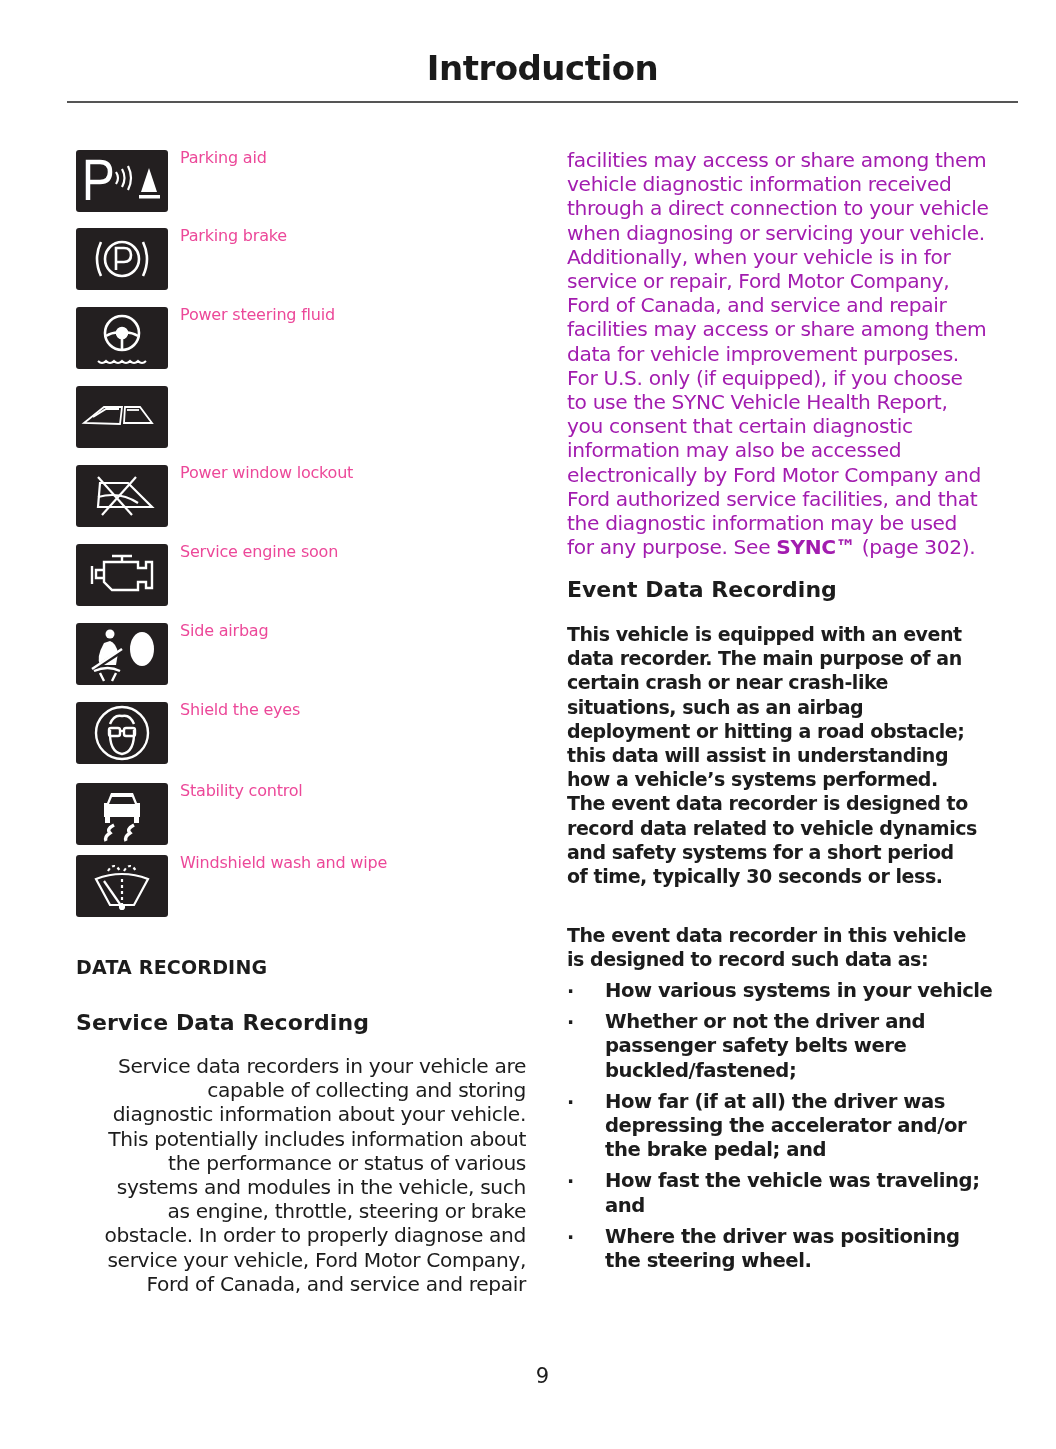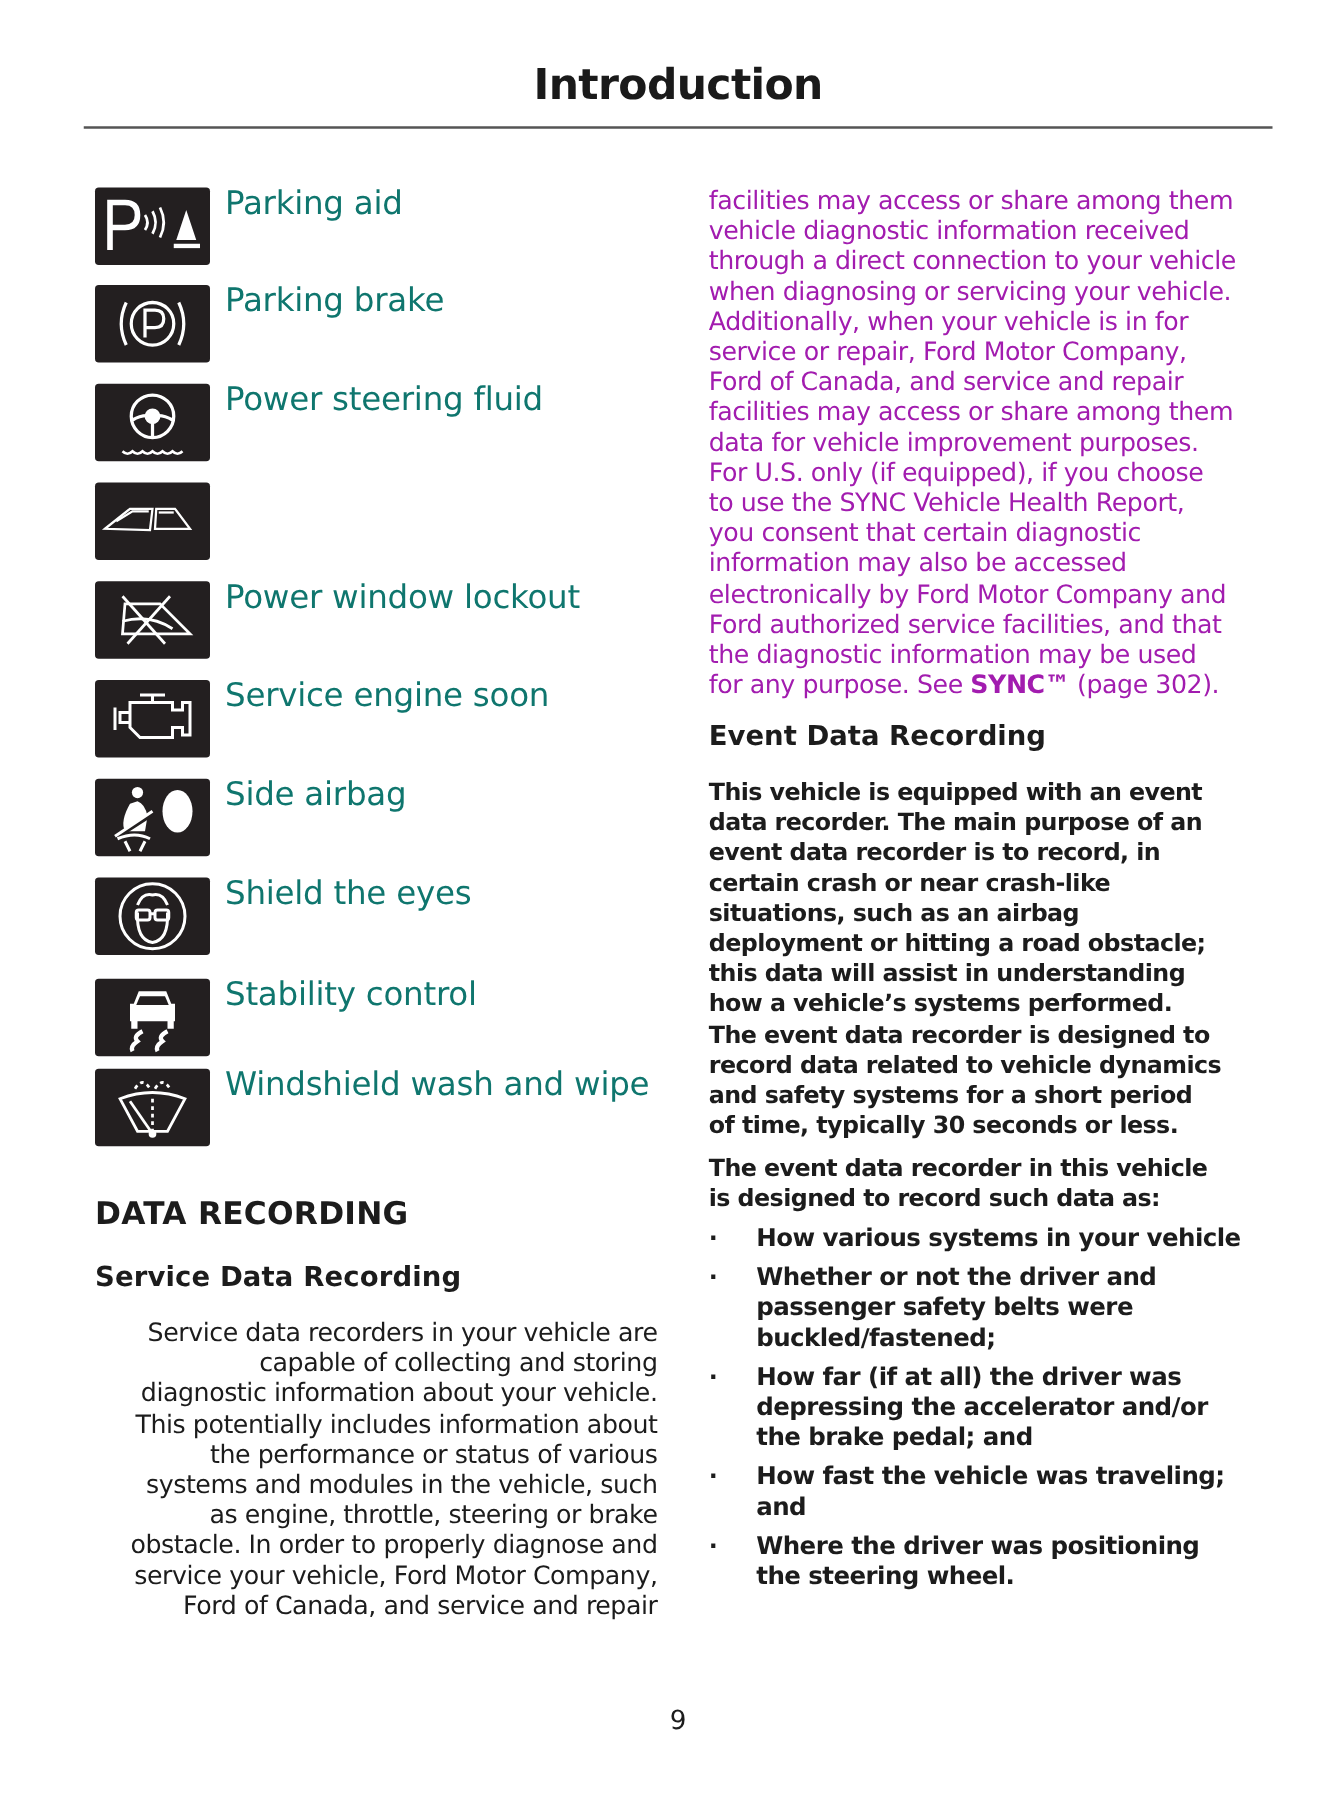--- a/index.html
+++ b/index.html
@@ -20,26 +20,26 @@
   
   .symbol-list { position: absolute; left: 76px; top: 150px; width: 440px; }
   .symbol-row { position: absolute; left: 0; width: 440px; height: 62px; }
   .symbol-icon {
     position: absolute; left: 0; top: 0; width: 92px; height: 62px;
     background: #231f20; border-radius: 3px;
   }
   .symbol-icon svg { width: 92px; height: 62px; display: block; }
   .symbol-label {
     position: absolute; left: 104px; top: -2px;
-    font-size: 26px; color: #0f766e; letter-spacing: -0.2px;
+    font-size: 16px; color: #ec4899; letter-spacing: -0.2px;
     white-space: nowrap;
   }
   .h-section {
     position: absolute; left: 76px; top: 956px;
-    font-size: 25px; font-weight: bold; letter-spacing: 0.2px; color: #1c1c1c;
+    font-size: 19px; font-weight: bold; letter-spacing: 0.2px; color: #1c1c1c;
   }
   .h-sub-left {
     position: absolute; left: 76px; top: 1010px;
     font-size: 22px; font-weight: bold; color: #1c1c1c; letter-spacing: 0.1px;
   }
   .body-left {
     position: absolute; left: 76px; top: 1054px; width: 450px;
     font-size: 20.2px; line-height: 24.2px; color: #1c1c1c; letter-spacing: -0.35px; text-align: right;
   }
   .body-left span, .body-right span, .bold-par span { display: block; white-space: nowrap; }
@@ -248,21 +248,20 @@
   <span>Ford authorized service facilities, and that</span>
   <span>the diagnostic information may be used</span>
   <span><i style="font-style:normal">for any purpose.  See </i><b>SYNC™</b><i style="font-style:normal"> (page 302).</i></span>
 </div>
 
 <div class="h-sub-right">Event Data Recording</div>
 
 <div class="bold-par" style="top:622px">
   <span>This vehicle is equipped with an event</span>
   <span>data recorder. The main purpose of an</span>
-  <span>event data recorder is to record, in</span>
   <span>certain crash or near crash-like</span>
   <span>situations, such as an airbag</span>
   <span>deployment or hitting a road obstacle;</span>
   <span>this data will assist in understanding</span>
   <span>how a vehicle’s systems performed.</span>
   <span>The event data recorder is designed to</span>
   <span>record data related to vehicle dynamics</span>
   <span>and safety systems for a short period</span>
   <span>of time, typically 30 seconds or less.</span>
 </div>

